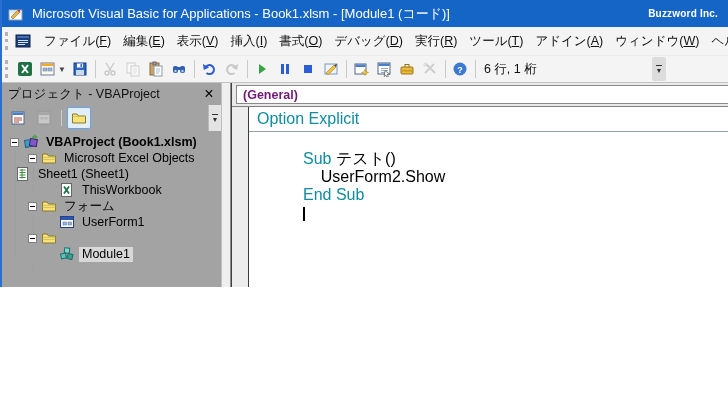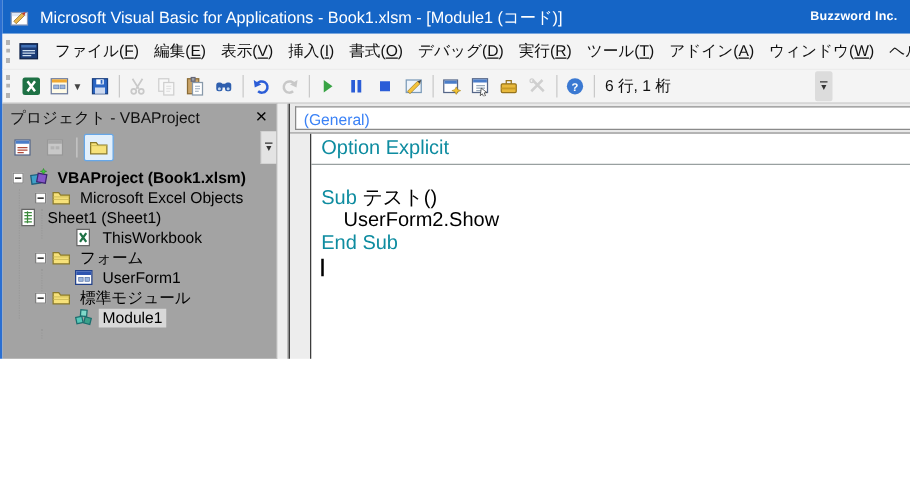--- a/index.html
+++ b/index.html
@@ -66,25 +66,25 @@
   .g2 { left:31px; top:36px; height:24px; }
   .g3 { left:31px; top:84px; height:24px; }
   .g4 { left:31px; top:132px; height:8px; }
 
   
   .splitter { width:9px; flex:0 0 9px; background:#efefef; border-right:1px solid #8d8d8d; }
 
   
   .code-window { flex:1; display:flex; flex-direction:column; min-width:0; border-left:1px solid #404040; }
   .cw-header { height:24px; flex:0 0 24px; background:#e9e9e9; border-bottom:1px solid #808080; display:flex; align-items:center; padding:2px 0 2px 4px; }
-  .combo { flex:1; height:19px; background:#fff; border:1px solid #8a8a8a; border-right:none; font-weight:normal; font-size:12.5px; display:flex; align-items:flex-end; padding-left:6px; color:#3b82f6; }
+  .combo { flex:1; height:19px; background:#fff; border:1px solid #8a8a8a; border-right:none; font-weight:bold; font-size:12.5px; display:flex; align-items:center; padding-left:6px; color:#701a75; }
   .cw-body { flex:1; display:flex; min-height:0; background:#fff; }
   .margin-strip { width:17px; flex:0 0 17px; background:#ededed; border-right:1px solid #3c3c3c; }
   .code-area { flex:1; padding:3px 0 0 8px; font-size:16px; line-height:18px; min-width:0; }
-  .code-line { height:18px; white-space:pre; }
+  .code-line { height:18px; white-space:pre;margin-left:46px; }
   .code-line.sep { height:22px; border-bottom:1px solid #99a0a0; margin-left:-8px; padding-left:8px; }
   .kw { color:var(--kw, #0E8CA0); }
   .caret { display:inline-block; width:1.5px; height:14px; background:#000; vertical-align:text-bottom; }
 </style>
 </head>
 <body>
 
 <div class="window">
 
   <div class="titlebar" style="background: rgb(21, 101, 198);">
@@ -377,21 +377,20 @@
           <div class="tree-row" style="padding-left: 26px;">
             <span class="expander">
               <i></i>
             </span>
             <span class="tree-icon">
               <svg width="16" height="16" viewBox="0 0 16 16">
                 <path d="M1.5 4 L6 4 L7.5 6 L14.5 6 L14.5 13 L1.5 13 Z" fill="#f7e27a" stroke="#8a7a2a"></path>
                 <path d="M1.5 7.5 H14.5 M1.5 9.5 H14.5" stroke="#c9b755" stroke-width="0.7"></path>
               </svg>
             </span>
-            <span class="tree-label">標準モジュール</span>
           </div>
           <div class="tree-row" style="padding-left: 44px;">
             <span class="expander-spacer"></span>
             <span class="tree-icon">
               <svg width="16" height="16" viewBox="0 0 16 16">
                 <rect x="5.5" y="2" width="5" height="5" fill="#7fd9c9" stroke="#1b6f6f" transform="rotate(5 8 4.5)"></rect>
                 <rect x="2" y="7.5" width="5" height="5" fill="#57c7b8" stroke="#1b6f6f" transform="rotate(-12 4.5 10)"></rect>
                 <rect x="8.5" y="8" width="5" height="5" fill="#3aa08a" stroke="#1b6f6f" transform="rotate(14 11 10.5)"></rect>
               </svg>
             </span>

